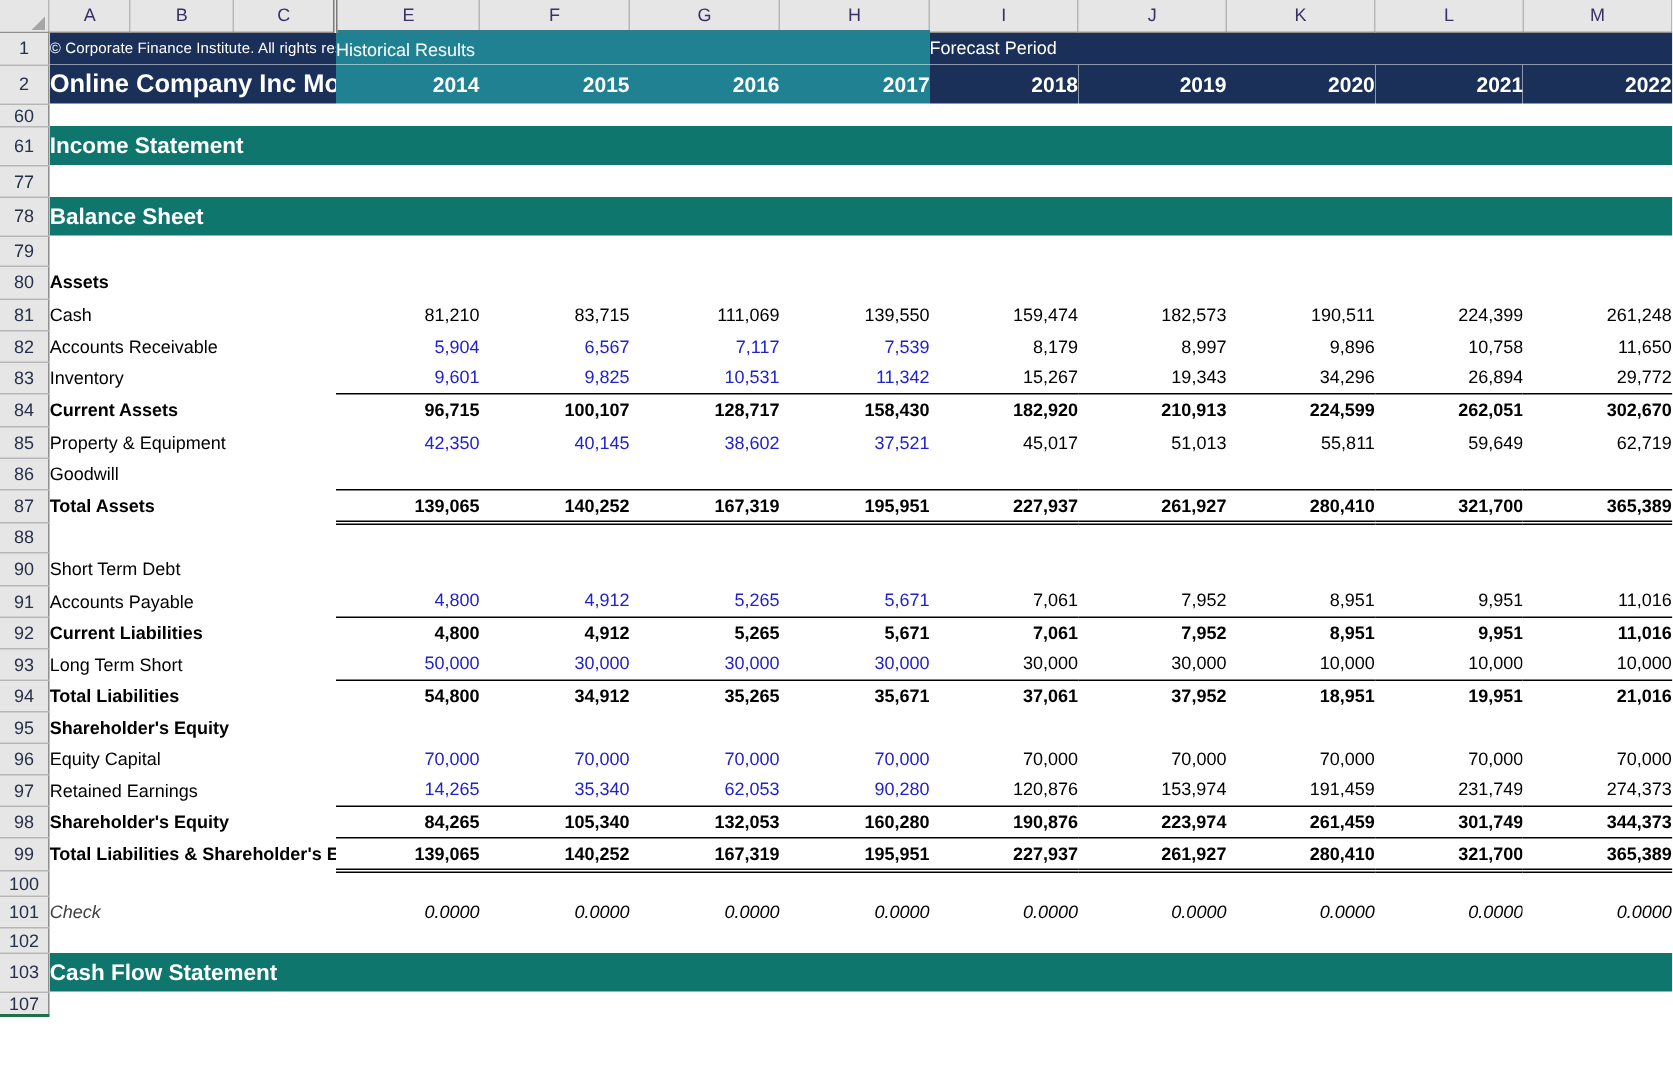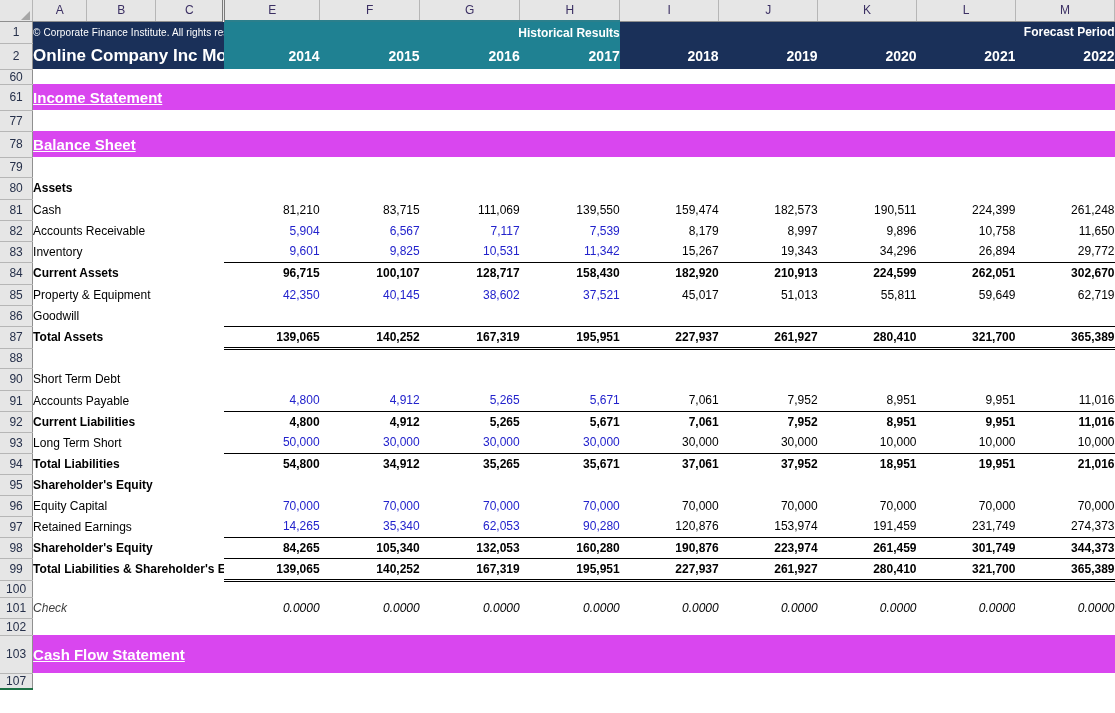--- a/index.html
+++ b/index.html
@@ -75,36 +75,36 @@
 
   .bold   { font-weight: bold; }
   .ital   { font-style: italic; }
   .blue   { color: #2222cc; }
   .black  { color: #000000; }
   .grey   { color: #404040; }
 
   
   .bn-navy  { background: #1a3059; color: #ffffff; }
   .bn-teal  { background: #1f8192; color: #ffffff; }
-  .bn-orange{ background: #d946ef; color: #ffffff; text-decoration: underline; }
+  .bn-orange{ background: #0f766e; color: #ffffff; }
 
   .title-sub {
     font-size: 10px;
     padding-left: 8px;
     letter-spacing: .1px;
   }
   .title-main {
     font-size: 17px;
     font-weight: bold;
     padding-left: 8px;
   }
   .band-label {
     font-size: 12px;
-    font-weight: bold;
-    text-align: right;
+    font-weight: normal;
+    text-align: left;
   }
   .year {
     font-size: 14px;
     font-weight: bold;
     text-align: right;
     padding-right: 7px;
   }
   .section-title {
     font-size: 15px;
     font-weight: bold;
@@ -465,21 +465,21 @@
           <td class="cell num ital black">0.0000</td>
         </tr>
       </tbody>
 
     <tbody>
         <tr style="height:17px">
       <td class="rowhead">102</td>
       <td colspan="12"></td>
     </tr>
 
-    <tr style="height:38px">
+    <tr style="height:26px">
       <td class="rowhead">103</td>
       <td class="cell bn-orange section-title" colspan="12">Cash Flow Statement</td>
     </tr>
 
     <tr style="height:14px">
       <td class="rowhead last-green">107</td>
       <td colspan="12"></td>
     </tr>
 
   </tbody>

